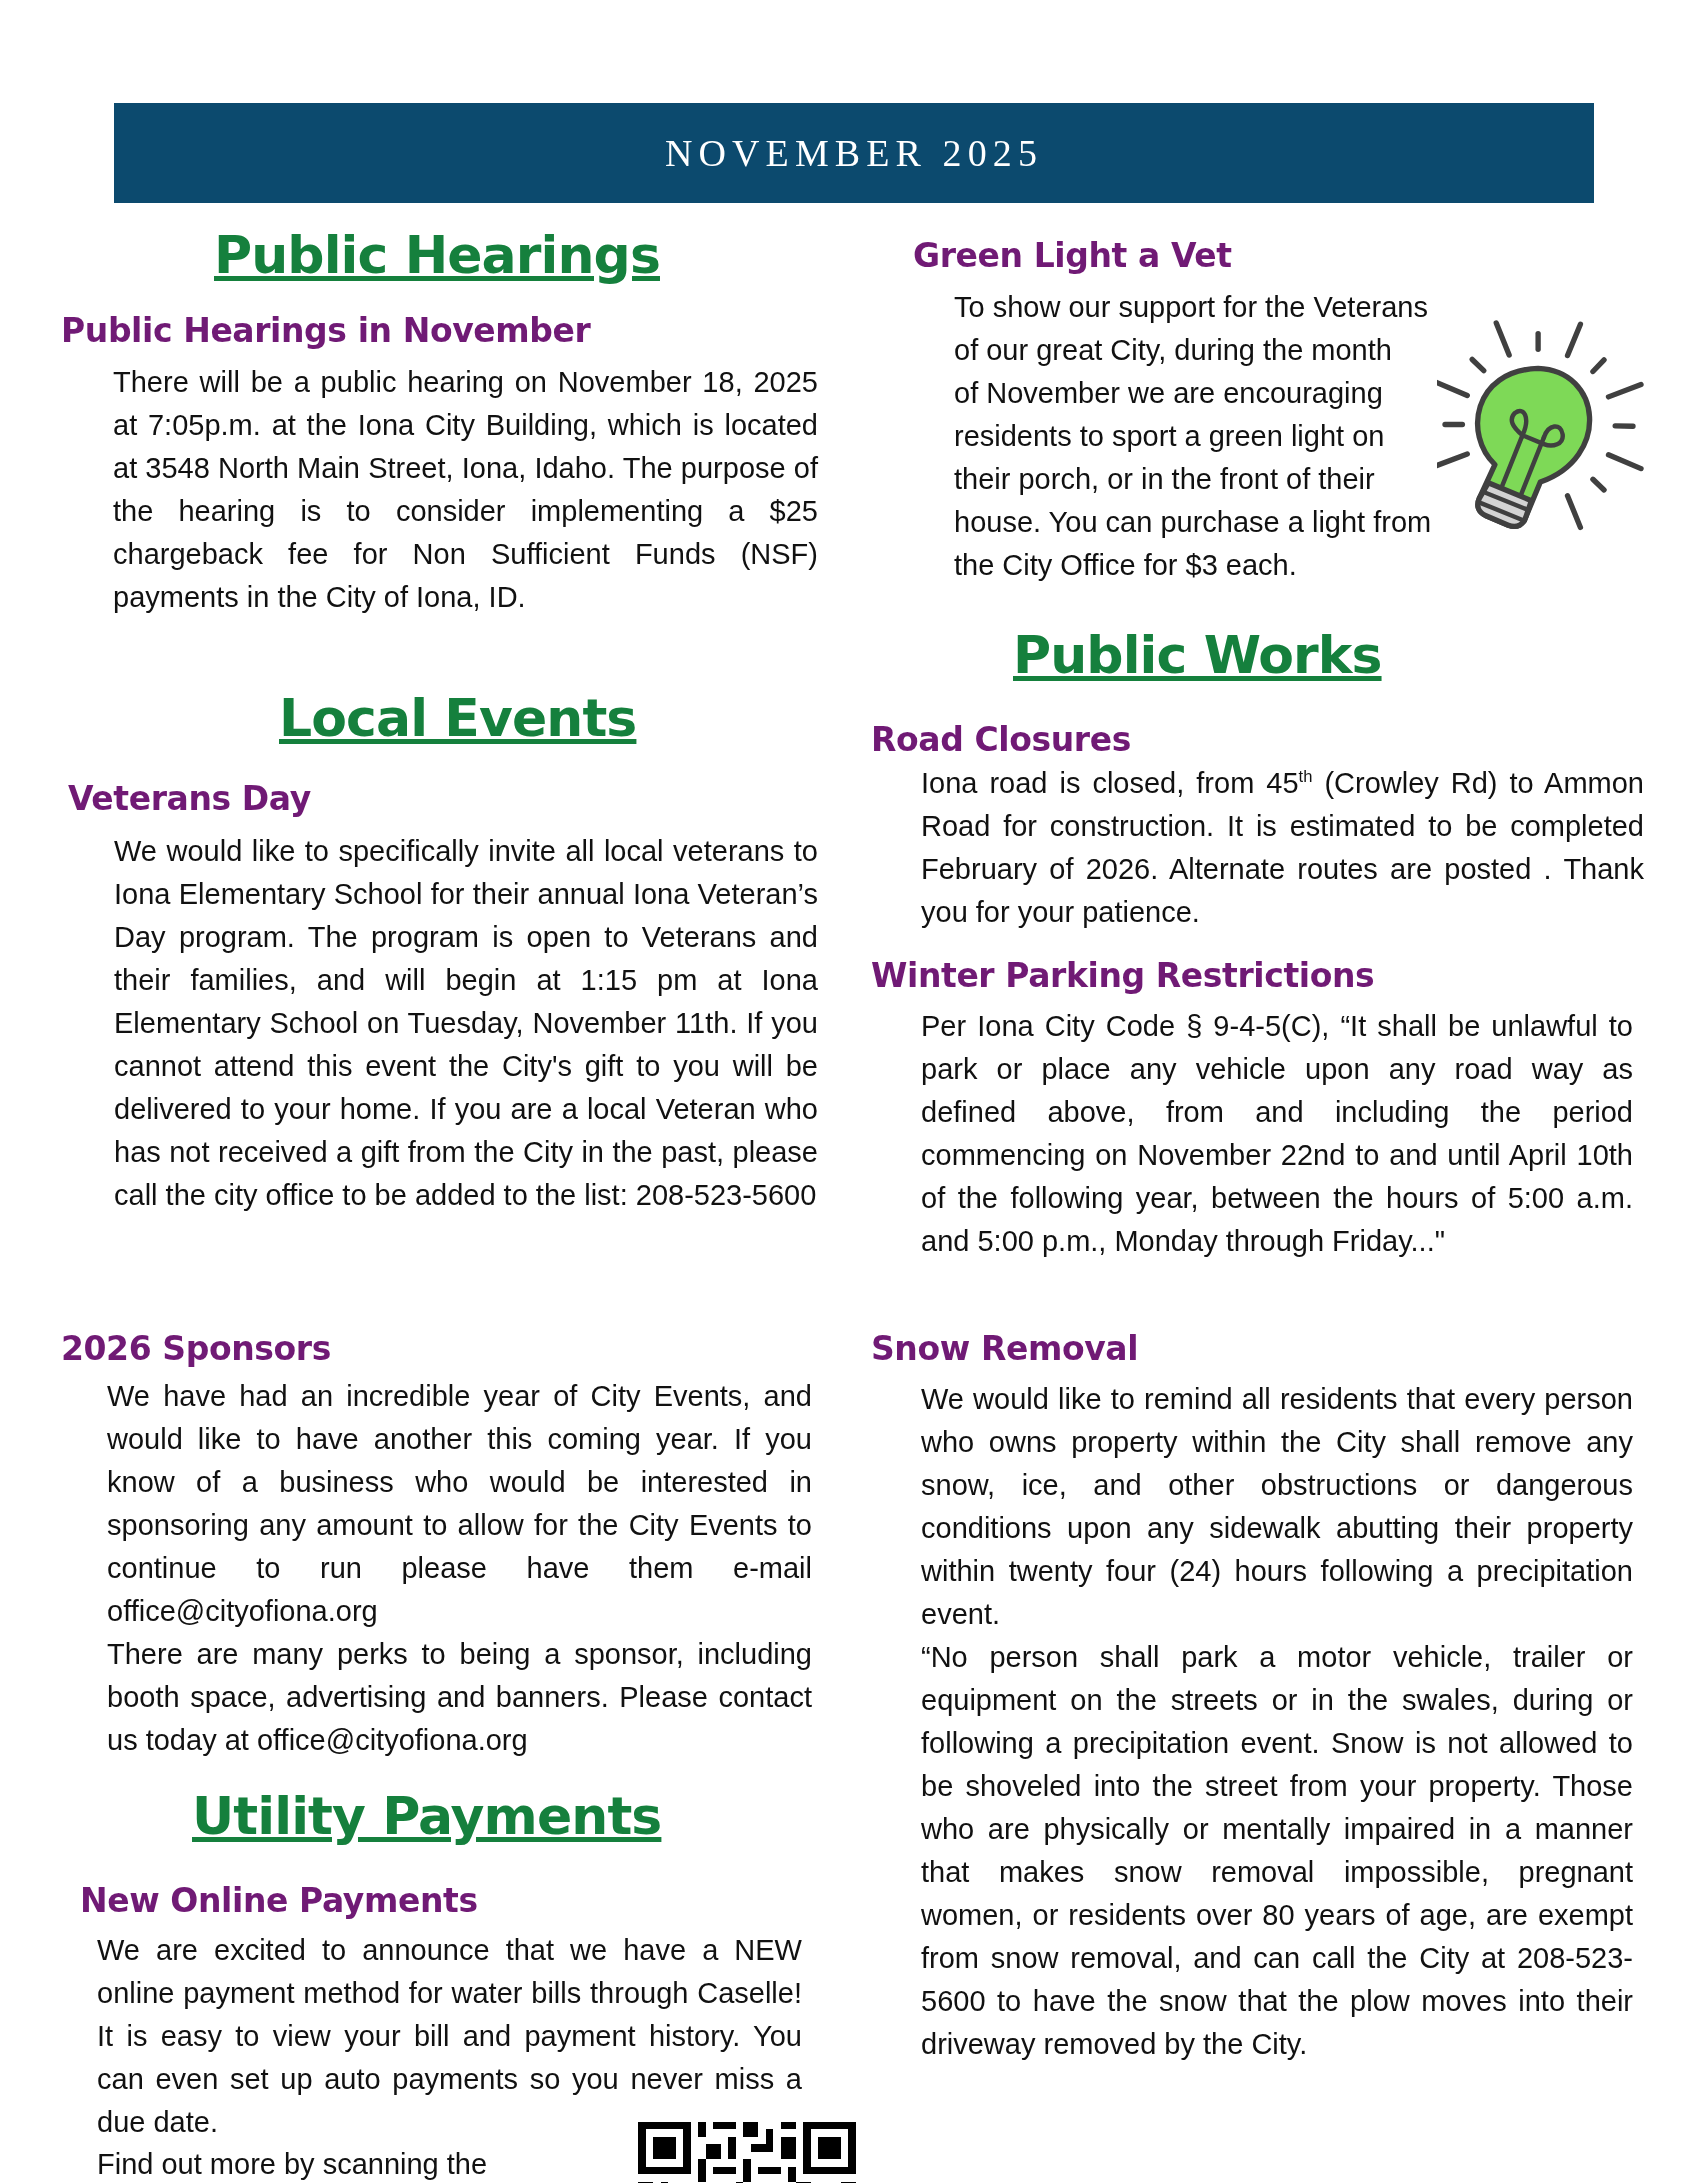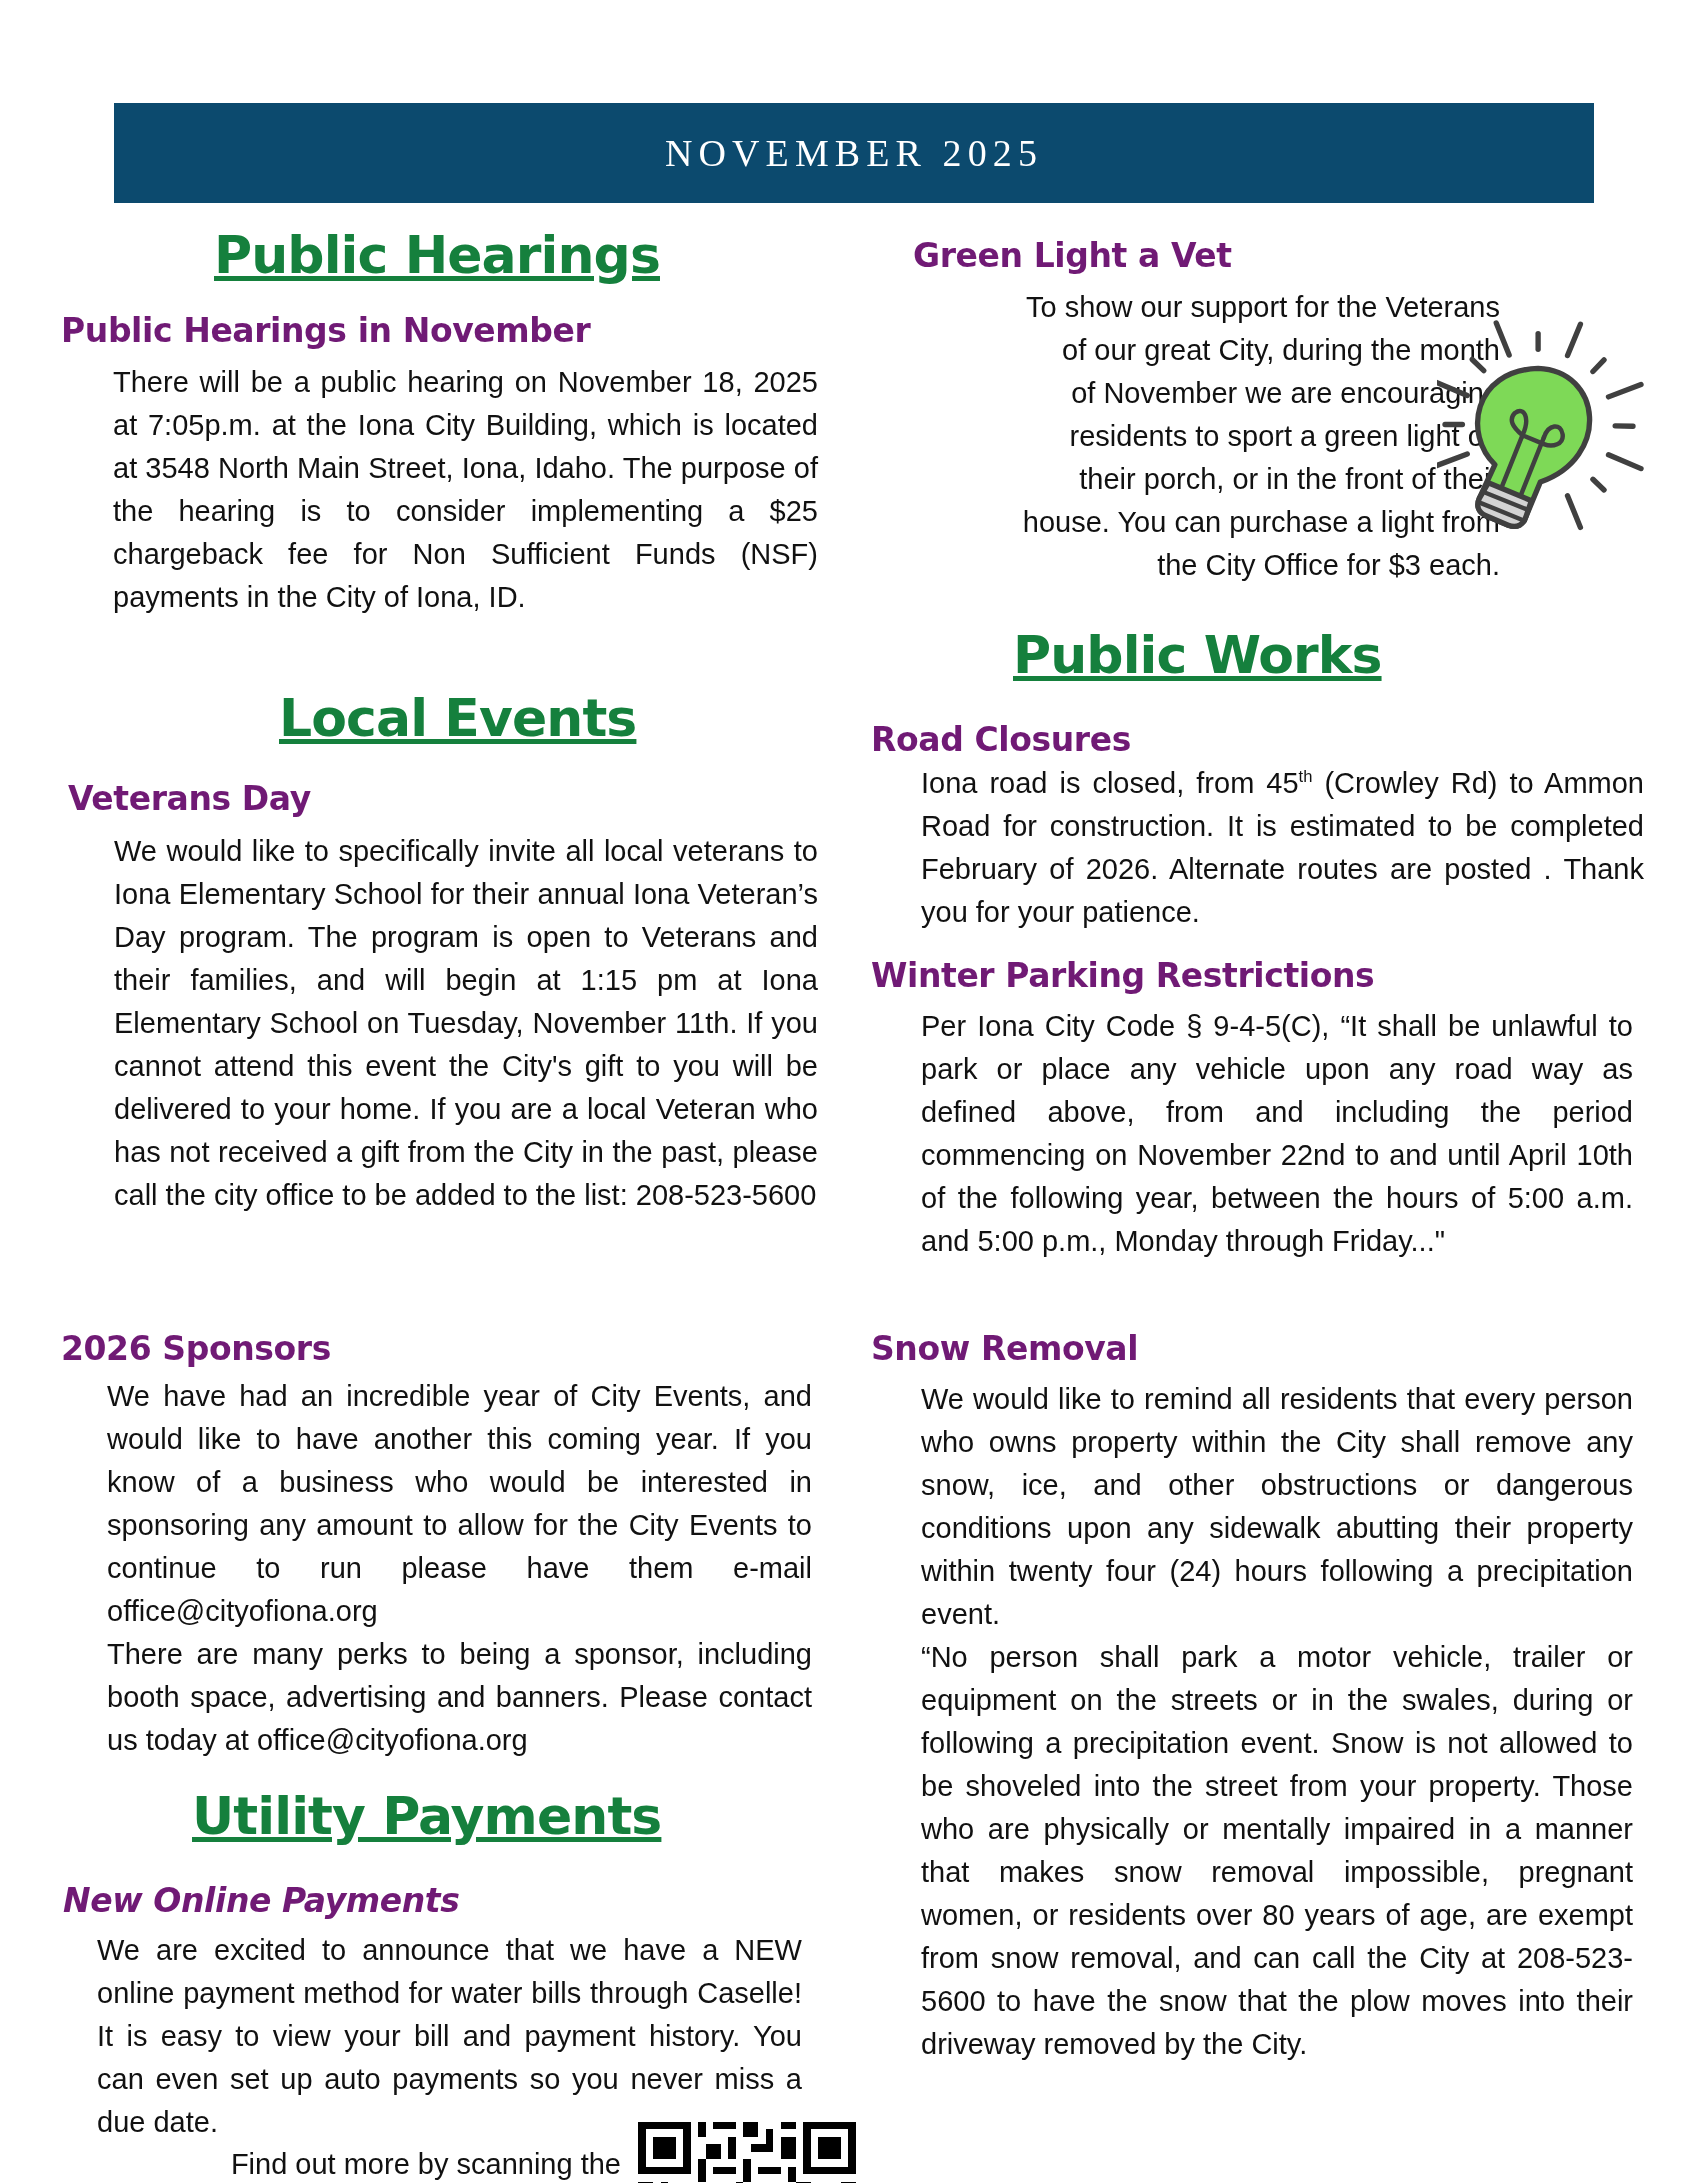--- a/index.html
+++ b/index.html
@@ -3,21 +3,21 @@
 <meta charset="utf-8">
 <style>
   html, body { margin:0; padding:0; background:#ffffff; }
   body { width:1698px; height:2402px; position:relative; overflow:hidden; font-family:"Liberation Sans", "DejaVu Sans", sans-serif; color:#111111; }
   .banner { position:absolute; left:114px; top:103px; width:1480px; height:100px; background:#0c4a6e; display:flex; align-items:center; justify-content:center; }
   .banner span { color:#ffffff; font-family:"Liberation Serif", "DejaVu Serif", serif; font-size:38px; letter-spacing:6.1px; }
   .h1 { position:absolute; font-family:"DejaVu Sans", sans-serif; font-weight:bold; color:#15803d; font-size:52px; letter-spacing:-0.9px; white-space:nowrap; line-height:1;text-decoration:underline; }
   .h2 { position:absolute; font-family:"DejaVu Sans", sans-serif; font-weight:bold; color:#701a75; font-size:33px; letter-spacing:-0.4px; white-space:nowrap; line-height:1; }
   .body-text { position:absolute; font-family:"Liberation Sans", "DejaVu Sans", sans-serif; font-size:29px; line-height:43px; color:#111111; text-align:justify; }
   .body-text p { margin:0; }
-  .left-align { text-align:right; }
+  .left-align { text-align:left; }
   .qr { position:absolute; left:638px; top:2120px; width:218px; height:221px; }
   .bulb { position:absolute; left:1437px; top:306px; width:245px; height:245px; }
 </style>
 </head>
 <body>
 
 <div class="banner">
   <span>NOVEMBER 2025</span>
 </div>
 
@@ -33,21 +33,21 @@
   <p>We would like to specifically invite all local veterans to Iona Elementary School for their annual Iona Veteran’s Day program.  The program is open to Veterans and their families, and will begin at 1:15 pm at Iona Elementary School on Tuesday, November 11th. If you cannot attend this event the City's gift to you will be delivered to your home. If you are a local Veteran who has not received a gift from the City in the past, please call the city office to be added to the list: 208-523-5600</p>
 </div>
 
 <div class="h2" style="left:61px; top:1332px;">2026 Sponsors</div>
 <div class="body-text" style="left:107px; top:1375px; width:705px;">
   <p>We have had an incredible year of City Events, and would like to have another this coming year. If you know of a business who would be interested in sponsoring any amount to allow for the City Events to continue to run please have them e-mail office@cityofiona.org</p>
   <p>There are many perks to being a sponsor, including booth space, advertising and banners. Please contact us today at office@cityofiona.org</p>
 </div>
 
 <div class="h1" style="left:192px; top:1790px;">Utility Payments</div>
-<div class="h2" style="left:63px; top:1884px;font-style:italic;">New Online Payments</div>
+<div class="h2" style="left:80px; top:1884px;">New Online Payments</div>
 <div class="body-text" style="left:97px; top:1929px; width:705px;">
   <p>We are excited to announce that we have a NEW online payment method for water bills through Caselle! It is easy to view your bill and payment history. You can even set up auto payments so you never miss a due date.</p>
 </div>
 <div class="body-text left-align" style="left:97px; top:2143px; width:524px;">
   <p>Find out more by scanning the</p>
 
 </div>
 
 <svg class="qr" viewBox="0 0 29 29" shape-rendering="crispEdges">
   <rect x="0" y="0" width="29" height="29" fill="#ffffff"></rect>

